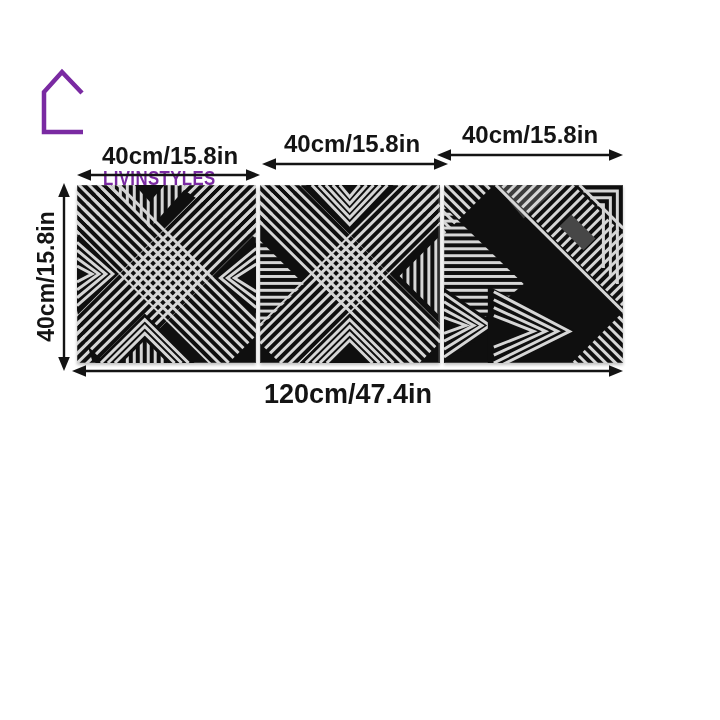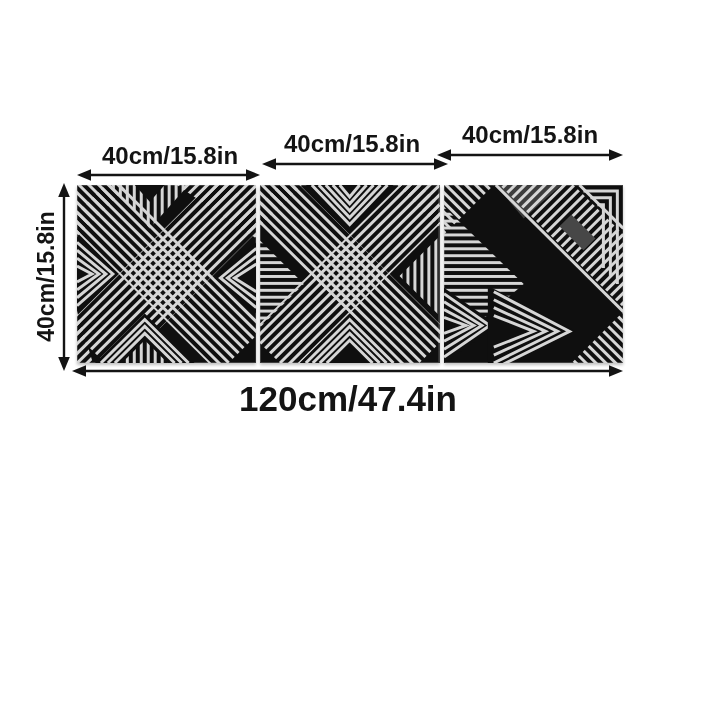--- a/index.html
+++ b/index.html
@@ -9,38 +9,44 @@
   
   .logo{position:absolute;left:40px;top:68px;width:220px;height:70px;}
   .logo svg{position:absolute;left:0;top:0;}
   .brand-name{position:absolute;left:63px;top:98px;font-size:21px;font-weight:700;
     letter-spacing:.5px;color:#7A2AA2;transform:scaleX(.8);transform-origin:left top;
     white-space:nowrap;}
 
   
   .dim-label{position:absolute;font-weight:700;color:#141414;text-align:center;white-space:nowrap;}
   .dim-top{width:200px;font-size:24px;}
-  .dim-bottom{width:300px;font-size:35px;}
+  .dim-bottom{width:300px;font-size:27px;}
   .dim-left-wrap{position:absolute;left:22px;top:187px;width:48px;height:178px;
     display:flex;align-items:center;justify-content:center;}
   .dim-left-wrap .dim-label{position:static;font-size:23px;transform:rotate(-90deg);}
 
   .arrow{position:absolute;}
 
   
   .panels{position:absolute;left:77px;top:185px;width:546px;height:178px;
     display:flex;gap:4px;}
   .panel{flex:1 1 0;height:100%;box-shadow:0 2px 3px rgba(0,0,0,.25);}
   .panel svg{display:block;width:100%;height:100%;}
 </style>
 </head>
 <body>
 
 <div class="stage">
 
+  <div class="logo">
+    <svg width="46" height="68" viewBox="0 0 46 68">
+      <polyline points="43,64 4,64 4,24 22,4 42,25" fill="none" stroke="#7A2AA2" stroke-width="4.5" stroke-linejoin="miter"></polyline>
+    </svg>
+    <div class="brand-name">LIVINSTYLES</div>
+  </div>
 
   <div class="dim-label dim-top" style="left:70px;top:142px;">40cm/15.8in</div>
   <svg class="arrow" style="left:77px;top:168px;" width="183" height="14" viewBox="0 0 183 14">
     <line x1="10" y1="7" x2="173" y2="7" stroke="#141414" stroke-width="2.4"></line>
     <polygon points="0,7 14,1.2 14,12.8" fill="#141414"></polygon>
     <polygon points="183,7 169,1.2 169,12.8" fill="#141414"></polygon>
   </svg>
 
   <div class="dim-label dim-top" style="left:252px;top:130px;">40cm/15.8in</div>
   <svg class="arrow" style="left:262px;top:157px;" width="186" height="14" viewBox="0 0 186 14">

